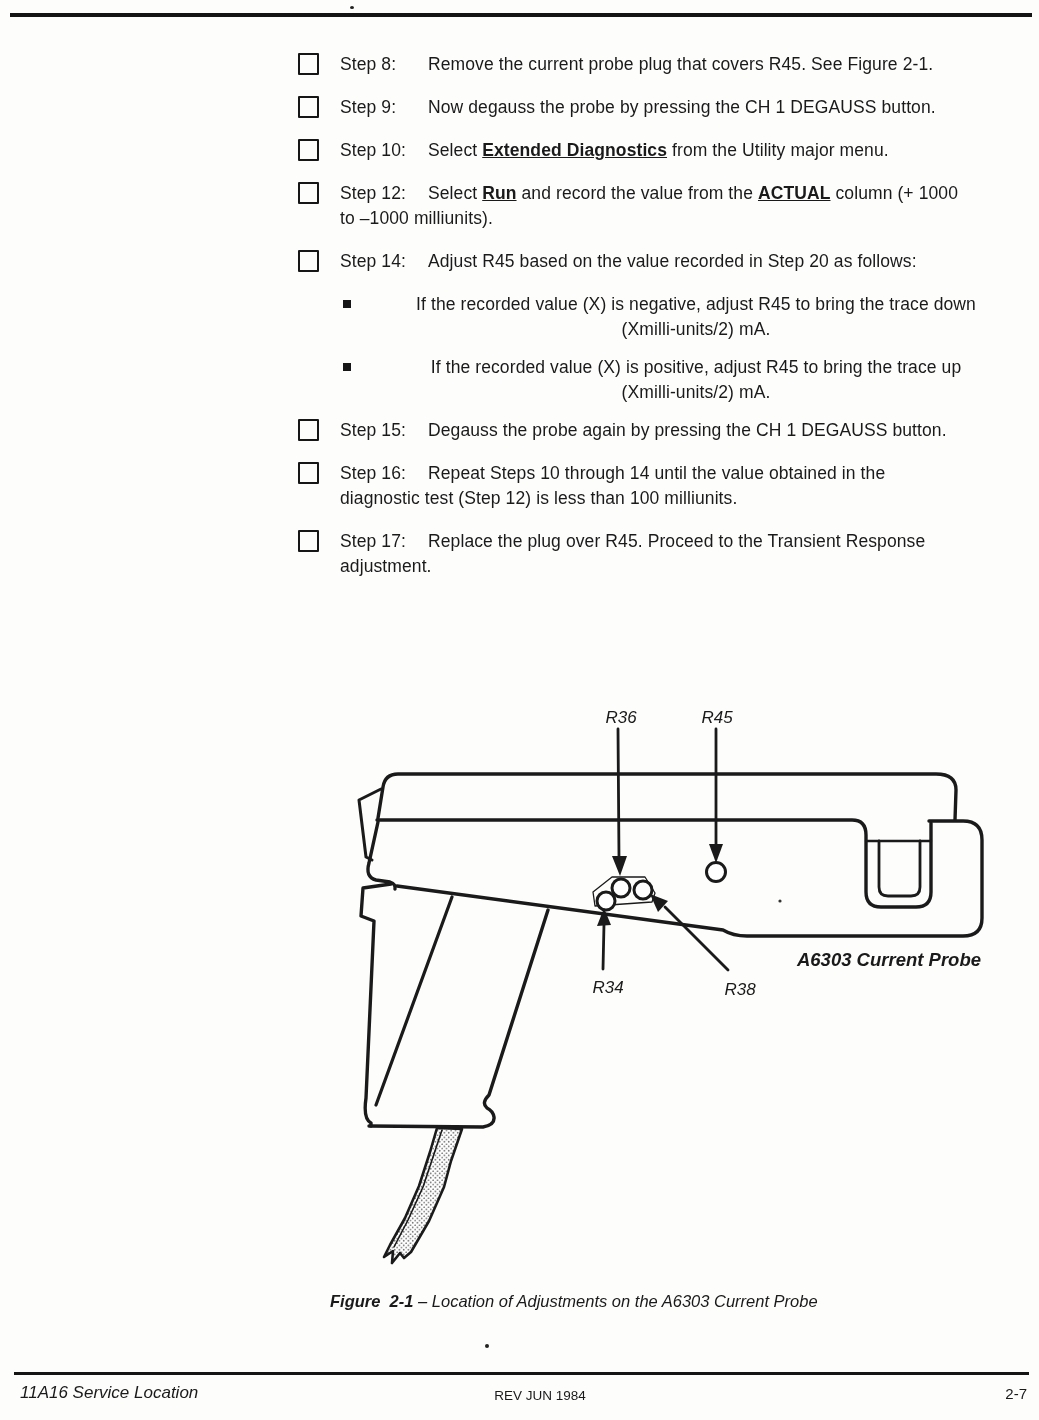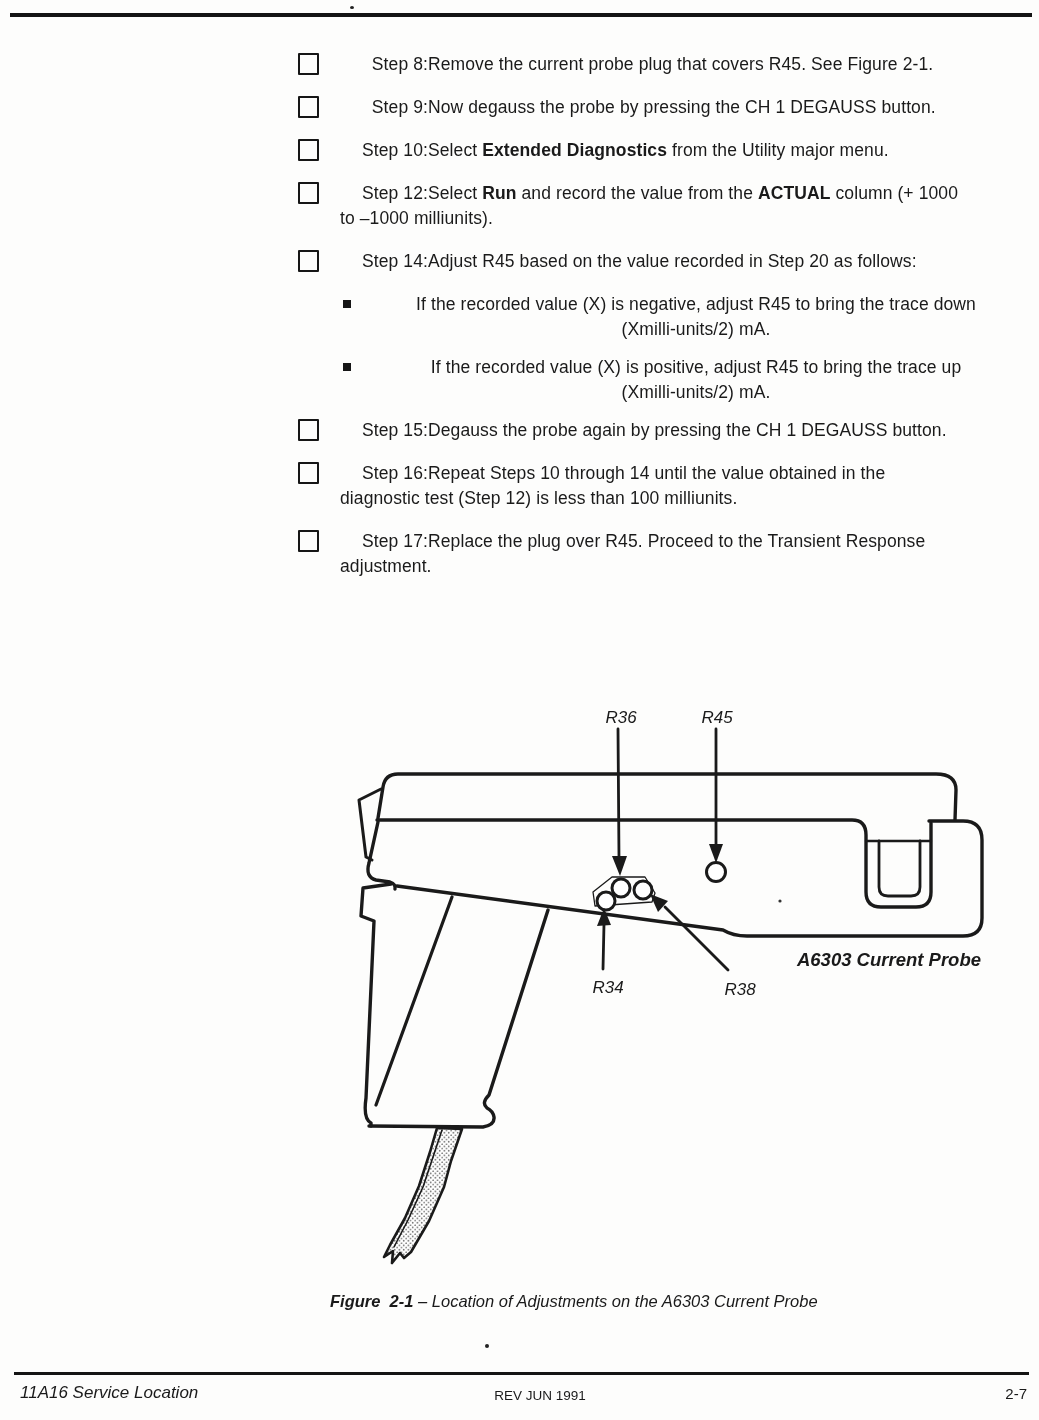--- a/index.html
+++ b/index.html
@@ -17,22 +17,22 @@
 
   .steps { position:absolute; left:298px; top:52px; width:716px; }
   .row { position:relative; font-size:17.5px; line-height:25px; letter-spacing:0.1px; }
   .row.step { padding-left:42px; margin-bottom:18px; }
   .row.bullet { padding-left:80px; margin-bottom:13px;text-align:center; }
   .checkbox {
     position:absolute; left:0; top:1px; width:17px; height:18px;
     border:2.6px solid #161616; border-radius:1px; background:transparent;
   }
   .sqbullet { position:absolute; left:45px; top:8px; width:8px; height:8px; background:#161616; }
-  .steplabel { display:inline-block; min-width:88px;text-align:right; }
-  .steptext b { font-weight:bold; }
+  .steplabel { display:inline-block; min-width:88px; }
+  .steptext b { font-weight:bold;text-decoration:underline; }
 
   .figwrap { position:absolute; left:0; top:0; width:1039px; height:1420px; }
   .caption {
     position:absolute; left:330px; top:1292px; width:690px;
     font-style:italic; font-size:16.5px; white-space:pre-wrap;
   }
   .caption b { font-weight:bold; }
 
   .footer-left  { position:absolute; left:20px;  top:1383px; font-style:italic; font-size:17px; }
   .footer-center{ position:absolute; left:40px;  top:1388px; width:1000px; text-align:center; font-size:13.5px; }
@@ -120,16 +120,16 @@
       <text x="740" y="995" text-anchor="middle">R38</text>
       <text x="889" y="966" text-anchor="middle" font-weight="bold" font-size="18.5">A6303 Current Probe</text>
     </g>
   </svg>
 
   <div class="caption"><b>Figure  2-1</b><span> – Location of Adjustments on the A6303 Current Probe</span></div>
   <div class="speck speck-caption"></div>
 
   <div class="rule rule-bottom"></div>
   <div class="footer-left">11A16 Service Location</div>
-  <div class="footer-center">REV JUN 1991</div>
+  <div class="footer-center">REV JUN 1984</div>
   <div class="footer-right">2-7</div>
 
 </div>
 
 </body></html>

